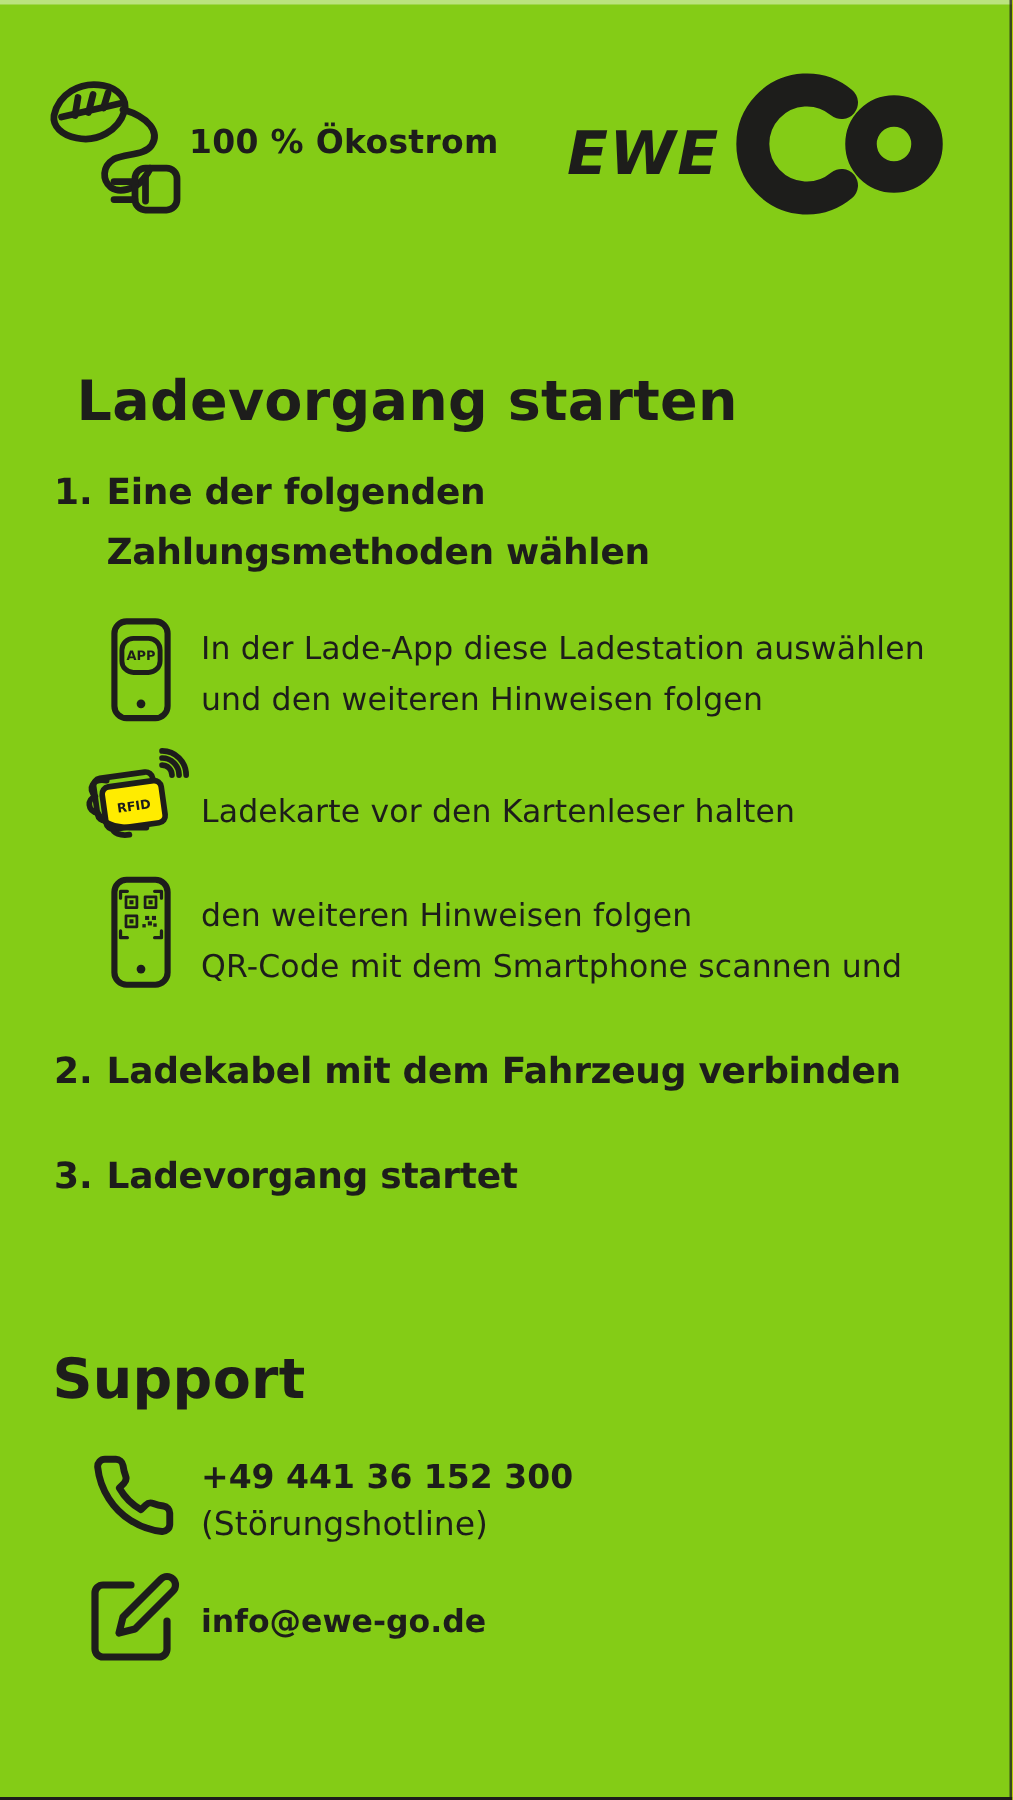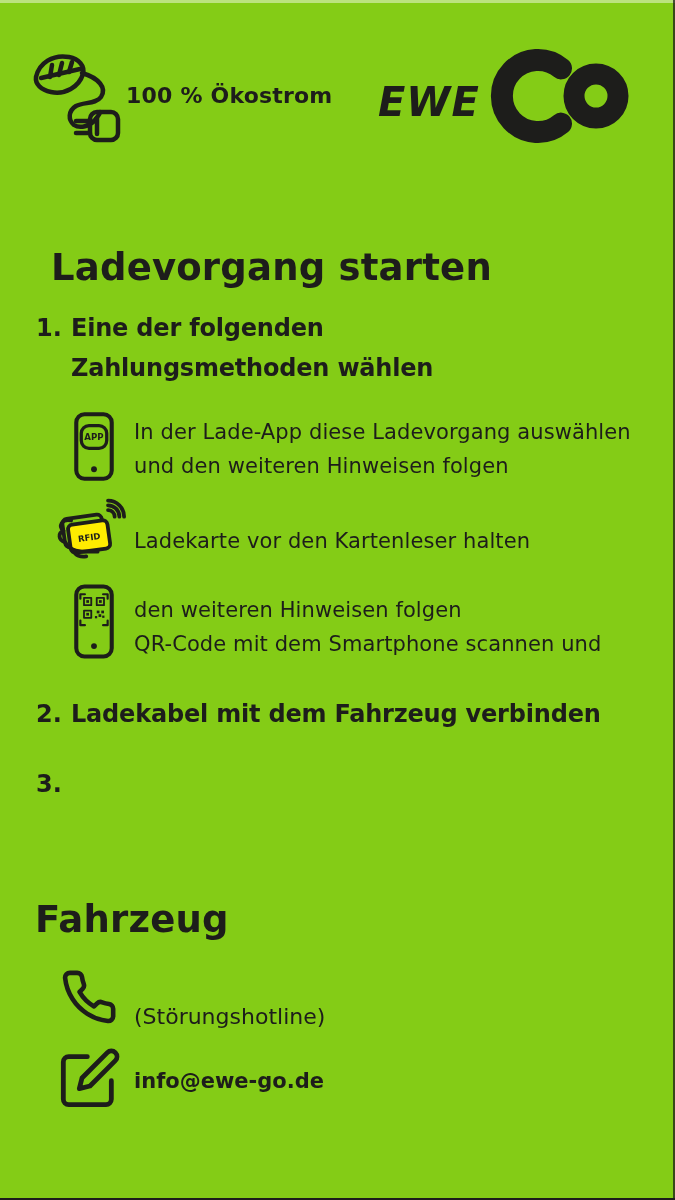--- a/index.html
+++ b/index.html
@@ -63,21 +63,21 @@
     </span>
   </div>
 
   <svg class="abs" style="left:74px;top:411px;" width="40" height="71" viewBox="0 0 44 76" fill="none" stroke="#1D1D1B" stroke-linecap="round" stroke-linejoin="round">
     <rect x="2.5" y="2.5" width="39" height="71" rx="9" stroke-width="4.5"></rect>
     <rect x="8" y="15" width="28" height="25" rx="8.5" stroke-width="3.6"></rect>
     <text x="22" y="31" text-anchor="middle" font-size="9.5" font-weight="bold" stroke="none" fill="#1D1D1B" font-family="DejaVu Sans, Liberation Sans, sans-serif">APP</text>
     <circle cx="22" cy="63" r="3.2" fill="#1D1D1B" stroke="none"></circle>
   </svg>
   <div class="abs desc" style="left:134px;top:415px;">
-    <span>In der Lade-App diese Ladevorgang auswählen</span>
+    <span>In der Lade-App diese Ladestation auswählen</span>
     <span>und den weiteren Hinweisen folgen</span>
   </div>
 
   <svg class="abs" style="left:56px;top:496px;" width="70" height="66" viewBox="0 0 74 66" fill="none" stroke="#1D1D1B" stroke-width="4" stroke-linecap="round" stroke-linejoin="round">
     <path d="M55 13 A7 7 0 0 1 62 20"></path>
     <path d="M55 8 A12 12 0 0 1 67 20"></path>
     <path d="M55 3 A17 17 0 0 1 72 20"></path>
     <rect x="8" y="20" width="42" height="30" rx="5" transform="rotate(-8 29 35)"></rect>
     <rect x="14" y="26" width="42" height="30" rx="5" transform="rotate(-8 35 41)" fill="#FFEC00"></rect>
     <text x="35" y="45" text-anchor="middle" font-size="9" font-weight="bold" stroke="none" fill="#1D1D1B" transform="rotate(-8 35 41)" font-family="DejaVu Sans, Liberation Sans, sans-serif">RFID</text>
@@ -115,27 +115,31 @@
 
   <div class="abs step" style="left:36px;top:694px;">
     <span class="num">2.</span>
     <span class="steptext">
       <span>Ladekabel mit dem Fahrzeug verbinden</span>
     </span>
   </div>
 
   <div class="abs step" style="left:36px;top:764px;">
     <span class="num">3.</span>
+    <span class="steptext">
+      <span>Ladevorgang startet</span>
+    </span>
   </div>
 
-  <h2 class="abs title" style="top:898px;margin:0;">Fahrzeug</h2>
+  <h2 class="abs title" style="top:898px;margin:0;">Support</h2>
 
   <svg class="abs" style="left:60px;top:968px;" width="58" height="58" viewBox="0 0 24 24" fill="none" stroke="#1D1D1B" stroke-width="1.9" stroke-linecap="round" stroke-linejoin="round">
     <path d="M22 16.92v3a2 2 0 0 1-2.18 2 19.79 19.79 0 0 1-8.63-3.07 19.5 19.5 0 0 1-6-6 19.79 19.79 0 0 1-3.07-8.67A2 2 0 0 1 4.11 2h3a2 2 0 0 1 2 1.72 12.84 12.84 0 0 0 .7 2.81 2 2 0 0 1-.45 2.11L8.09 9.91a16 16 0 0 0 6 6l1.27-1.27a2 2 0 0 1 2.11-.45 12.84 12.84 0 0 0 2.81.7A2 2 0 0 1 22 16.92z"></path>
   </svg>
+  <div class="abs phone-number">+49 441 36 152 300</div>
   <div class="abs phone-label">(Störungshotline)</div>
 
   <svg class="abs" style="left:58px;top:1046px;" width="64" height="64" viewBox="0 0 24 24" fill="none" stroke="#1D1D1B" stroke-width="1.8" stroke-linecap="round" stroke-linejoin="round">
     <path d="M11 4H4a2 2 0 0 0-2 2v14a2 2 0 0 0 2 2h14a2 2 0 0 0 2-2v-7"></path>
     <path d="M18.5 2.5a2.121 2.121 0 0 1 3 3L12 15l-4 1 1-4 9.5-9.5z"></path>
   </svg>
   <div class="abs email-text">info@ewe-go.de</div>
 
   <div class="abs edge-right"></div>
   <div class="abs edge-bottom"></div>

